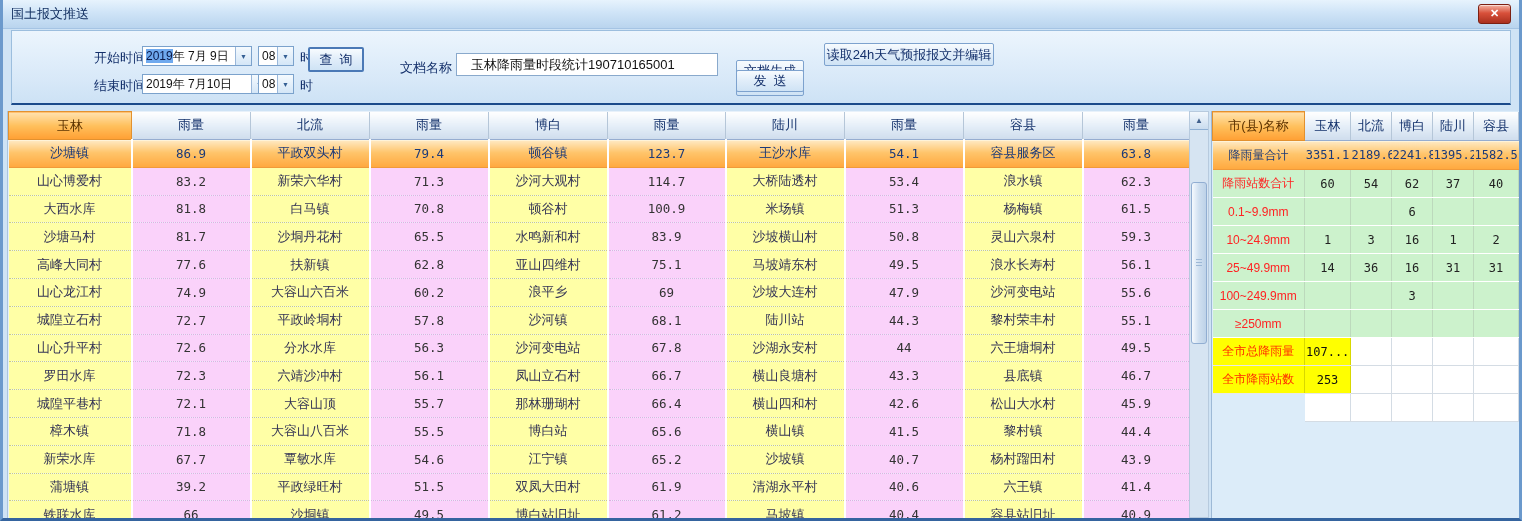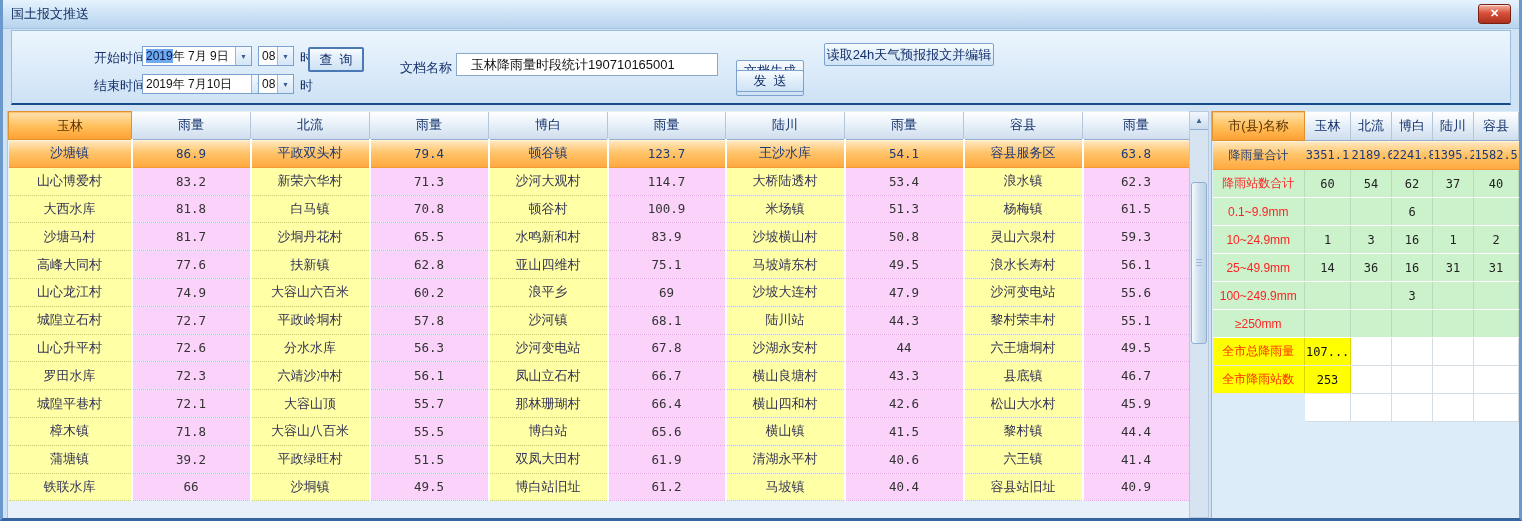--- a/index.html
+++ b/index.html
@@ -287,20 +287,32 @@
             <td class="name">大容山八百米</td>
             <td class="val">55.5</td>
             <td class="name">博白站</td>
             <td class="val">65.6</td>
             <td class="name">横山镇</td>
             <td class="val">41.5</td>
             <td class="name">黎村镇</td>
             <td class="val">44.4</td>
           </tr>
           <tr>
+            <td class="name">新荣水库</td>
+            <td class="val">67.7</td>
+            <td class="name">覃敏水库</td>
+            <td class="val">54.6</td>
+            <td class="name">江宁镇</td>
+            <td class="val">65.2</td>
+            <td class="name">沙坡镇</td>
+            <td class="val">40.7</td>
+            <td class="name">杨村蹓田村</td>
+            <td class="val">43.9</td>
+          </tr>
+          <tr>
             <td class="name">蒲塘镇</td>
             <td class="val">39.2</td>
             <td class="name">平政绿旺村</td>
             <td class="val">51.5</td>
             <td class="name">双凤大田村</td>
             <td class="val">61.9</td>
             <td class="name">清湖永平村</td>
             <td class="val">40.6</td>
             <td class="name">六王镇</td>
             <td class="val">41.4</td>

